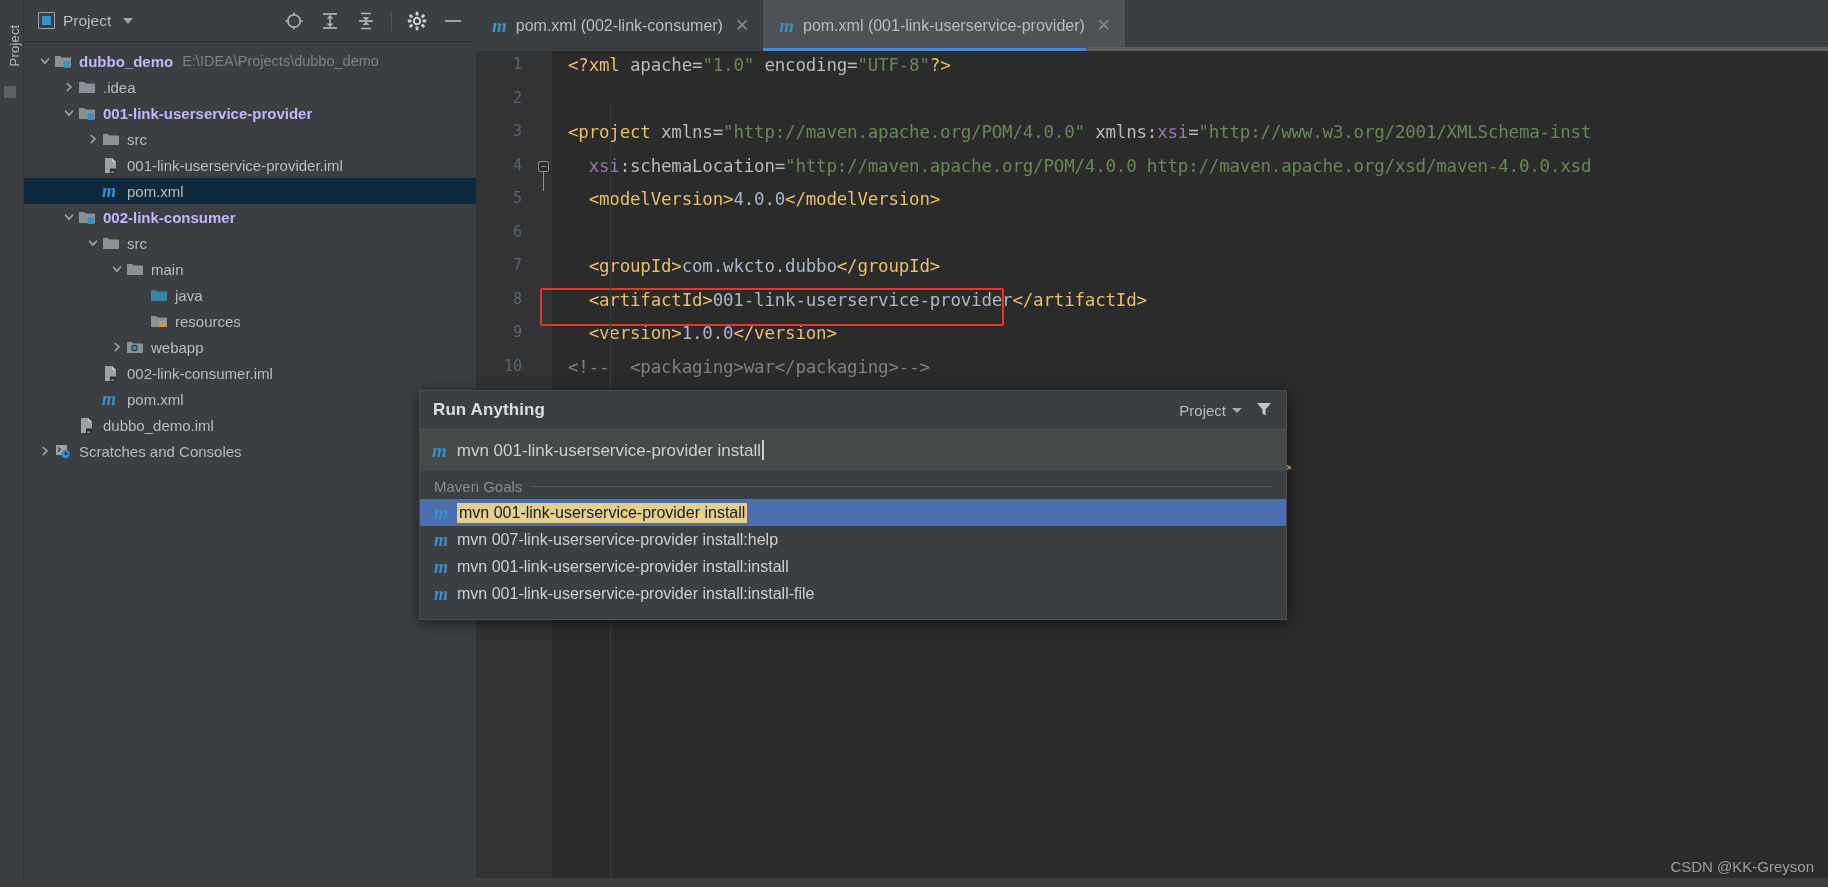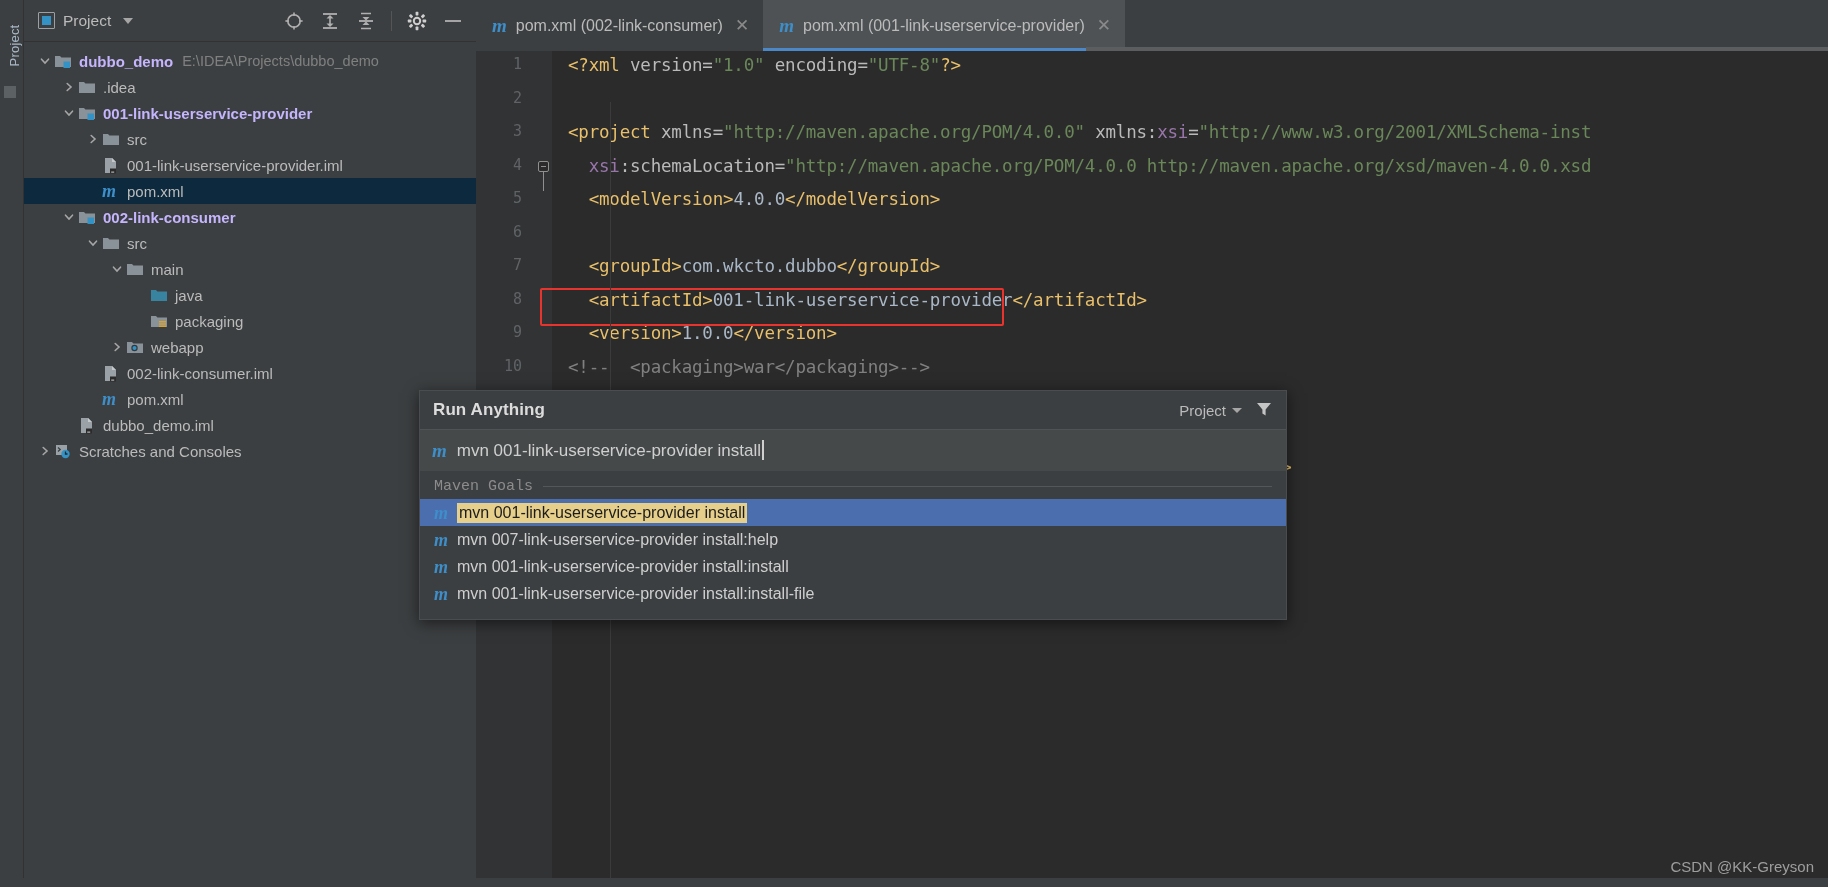--- a/index.html
+++ b/index.html
@@ -154,21 +154,21 @@
   }
   .ra-input-text { color: #cfcfcf; font-size: 17px; position: relative; }
   .caret-bar {
     display: inline-block; width: 1.5px; height: 20px; background: #cfcfcf;
     vertical-align: -4px; margin-left: 1px;
   }
   .ra-list { background: #3c3f41; padding-bottom: 12px; }
   .ra-group {
     display: flex; align-items: center; gap: 10px; padding: 7px 14px 4px 14px;
   }
-  .ra-group span { color: #8c8c8c; font-size: 15px; white-space: nowrap; font-family: Liberation Mono, monospace; }
+  .ra-group span { color: #8c8c8c; font-size: 15px; white-space: nowrap; }
   .ra-group .rule { flex: 1; height: 1px; background: #545759; }
   .ra-item {
     display: flex; align-items: center; gap: 9px; height: 27px; padding: 0 14px;
     color: #cfcfcf; font-size: 16px; white-space: nowrap;
   }
   .ra-item.sel { background: #4b6eaf; }
   .ra-item.sel .hl { background: #e6cf8b; color: #1c1c1c; padding: 1px 2px; }
 
   
   .annot {
@@ -383,21 +383,21 @@
           <span class="tico">
             <svg width="18" height="16" viewBox="0 0 18 16">
               <path d="M1 3 h5 l1.4 1.6 H17 V14 H1 Z" fill="#8a9299"></path>
               <g fill="#d9a334">
                 <rect x="9" y="8" width="7" height="1.4"></rect>
                 <rect x="9" y="10.3" width="7" height="1.4"></rect>
                 <rect x="9" y="12.6" width="7" height="1.4"></rect>
               </g>
             </svg>
           </span>
-          <span class="label">packaging</span>
+          <span class="label">resources</span>
         </div>
         <div class="row" style="padding-left: 84px;">
           <span class="arrow">
             <svg width="12" height="12" viewBox="0 0 12 12">
               <path d="M4.2 2.5 L8 6 L4.2 9.5" fill="none" stroke="#a6a6a6" stroke-width="1.6" stroke-linecap="round"></path>
             </svg>
           </span>
           <span class="tico">
             <svg width="18" height="16" viewBox="0 0 18 16">
               <path d="M1 3 h5 l1.4 1.6 H17 V14 H1 Z" fill="#8a9299"></path>
@@ -485,21 +485,21 @@
           <div class="gln" style="top: 305.5px;">10</div>
           <div class="gln" style="top: 339px;">11</div>
           <div class="gln" style="top: 372.5px;">12</div>
           <div class="gln" style="top: 406px;">13</div>
         </div>
       <div class="fold" style="top:110px"></div>
       <div class="fold-stem" style="top:121px;height:19px"></div>
       <div class="fold" style="top:352px"></div>
       <div class="fold-stem" style="top:363px;height:28px"></div>
       <div id="codelines">
-          <div class="codeline" style="top: 4px;"><span class="tk-tag">&lt;?xml </span><span class="tk-attr">version=</span><span class="tk-str">"1.0"</span><span class="tk-plain"> </span><span class="tk-attr">encoding=</span><span class="tk-str">"UTF-8"</span><span class="tk-tag">?&gt;</span></div>
+          <div class="codeline" style="top: 4px;"><span class="tk-tag">&lt;?xml </span><span class="tk-attr">apache=</span><span class="tk-str">"1.0"</span><span class="tk-plain"> </span><span class="tk-attr">encoding=</span><span class="tk-str">"UTF-8"</span><span class="tk-tag">?&gt;</span></div>
           <div class="codeline" style="top: 37.5px;"></div>
           <div class="codeline" style="top: 71px;"><span class="tk-tag">&lt;project </span><span class="tk-attr">xmlns=</span><span class="tk-str">"http://maven.apache.org/POM/4.0.0"</span><span class="tk-plain"> </span><span class="tk-attr">xmlns:</span><span class="tk-attr2">xsi</span><span class="tk-attr">=</span><span class="tk-str">"http://www.w3.org/2001/XMLSchema-inst</span></div>
           <div class="codeline" style="top: 104.5px;"><span class="tk-plain">  </span><span class="tk-attr2">xsi</span><span class="tk-attr">:schemaLocation=</span><span class="tk-str">"http://maven.apache.org/POM/4.0.0 http://maven.apache.org/xsd/maven-4.0.0.xsd</span></div>
           <div class="codeline" style="top: 138px;"><span class="tk-plain">  </span><span class="tk-tag">&lt;modelVersion&gt;</span><span class="tk-txt">4.0.0</span><span class="tk-tag">&lt;/modelVersion&gt;</span></div>
           <div class="codeline" style="top: 171.5px;"></div>
           <div class="codeline" style="top: 205px;"><span class="tk-plain">  </span><span class="tk-tag">&lt;groupId&gt;</span><span class="tk-txt">com.wkcto.dubbo</span><span class="tk-tag">&lt;/groupId&gt;</span></div>
           <div class="codeline" style="top: 238.5px;"><span class="tk-plain">  </span><span class="tk-tag">&lt;artifactId&gt;</span><span class="tk-txt">001-link-userservice-provider</span><span class="tk-tag">&lt;/artifactId&gt;</span></div>
           <div class="codeline" style="top: 272px;"><span class="tk-plain">  </span><span class="tk-tag">&lt;version&gt;</span><span class="tk-txt">1.0.0</span><span class="tk-tag">&lt;/version&gt;</span></div>
           <div class="codeline" style="top: 305.5px;"><span class="tk-cmt">&lt;!--  &lt;packaging&gt;war&lt;/packaging&gt;--&gt;</span></div>
           <div class="codeline" style="top: 339px;"></div>

